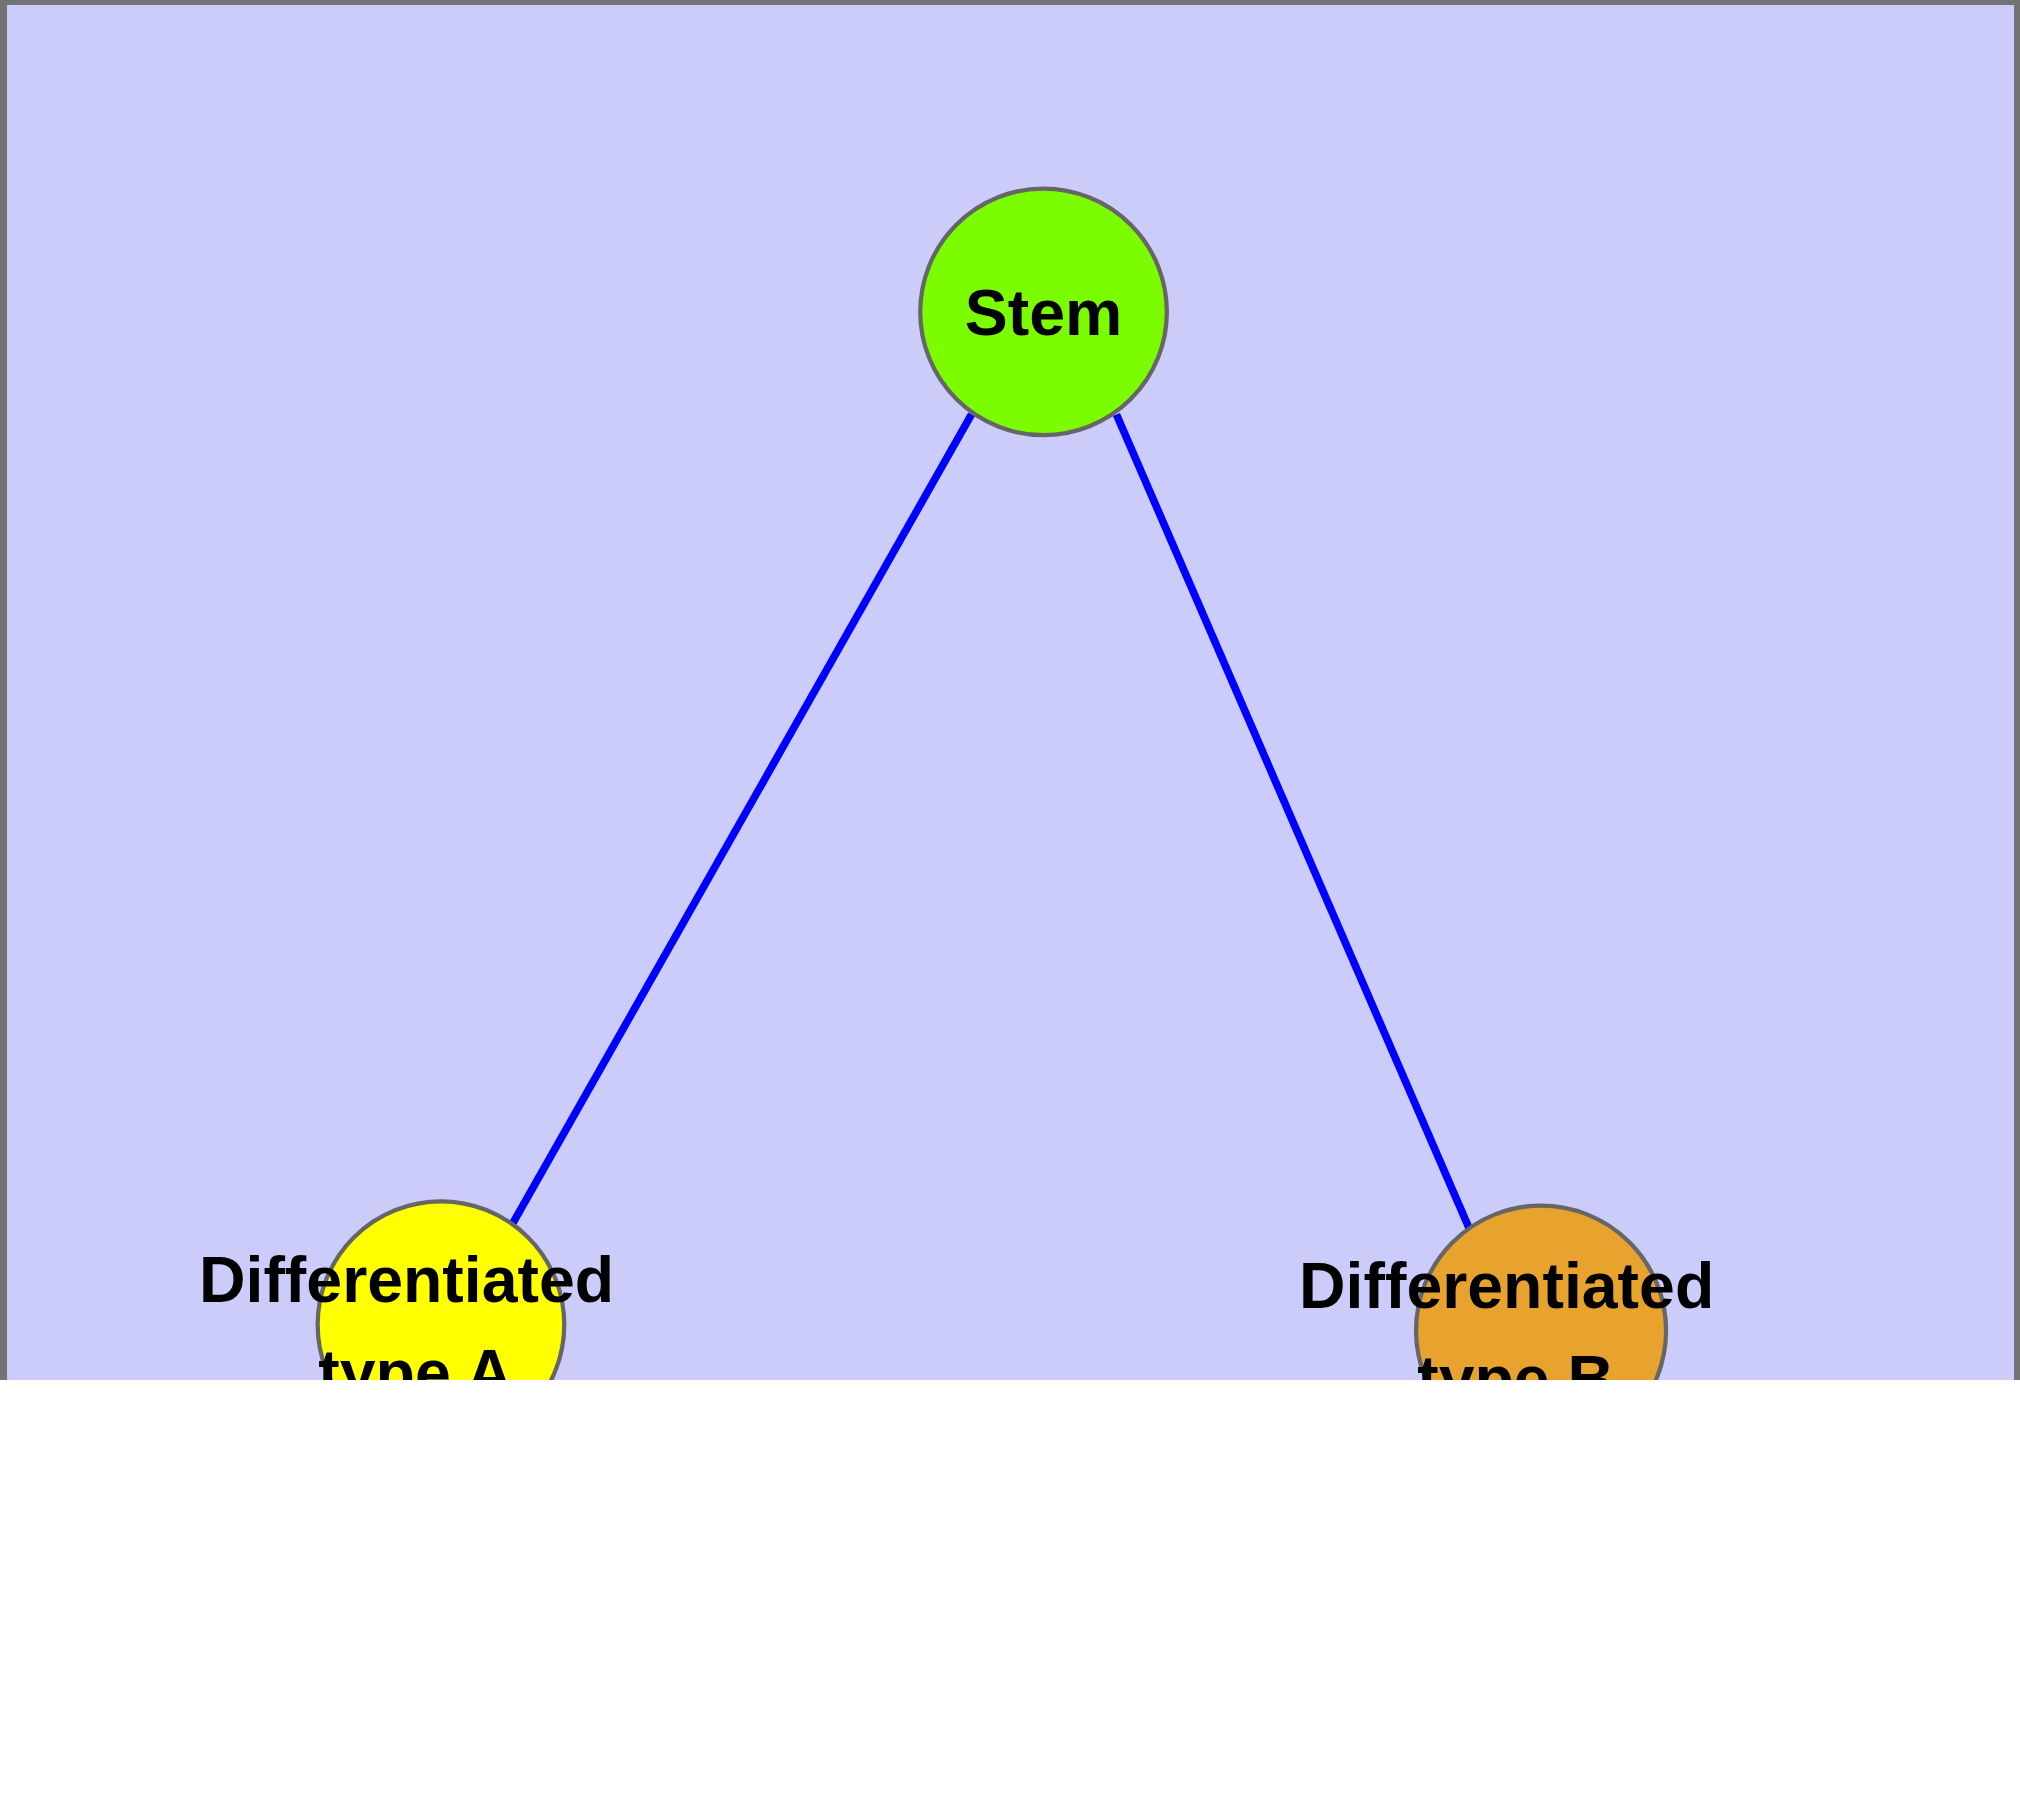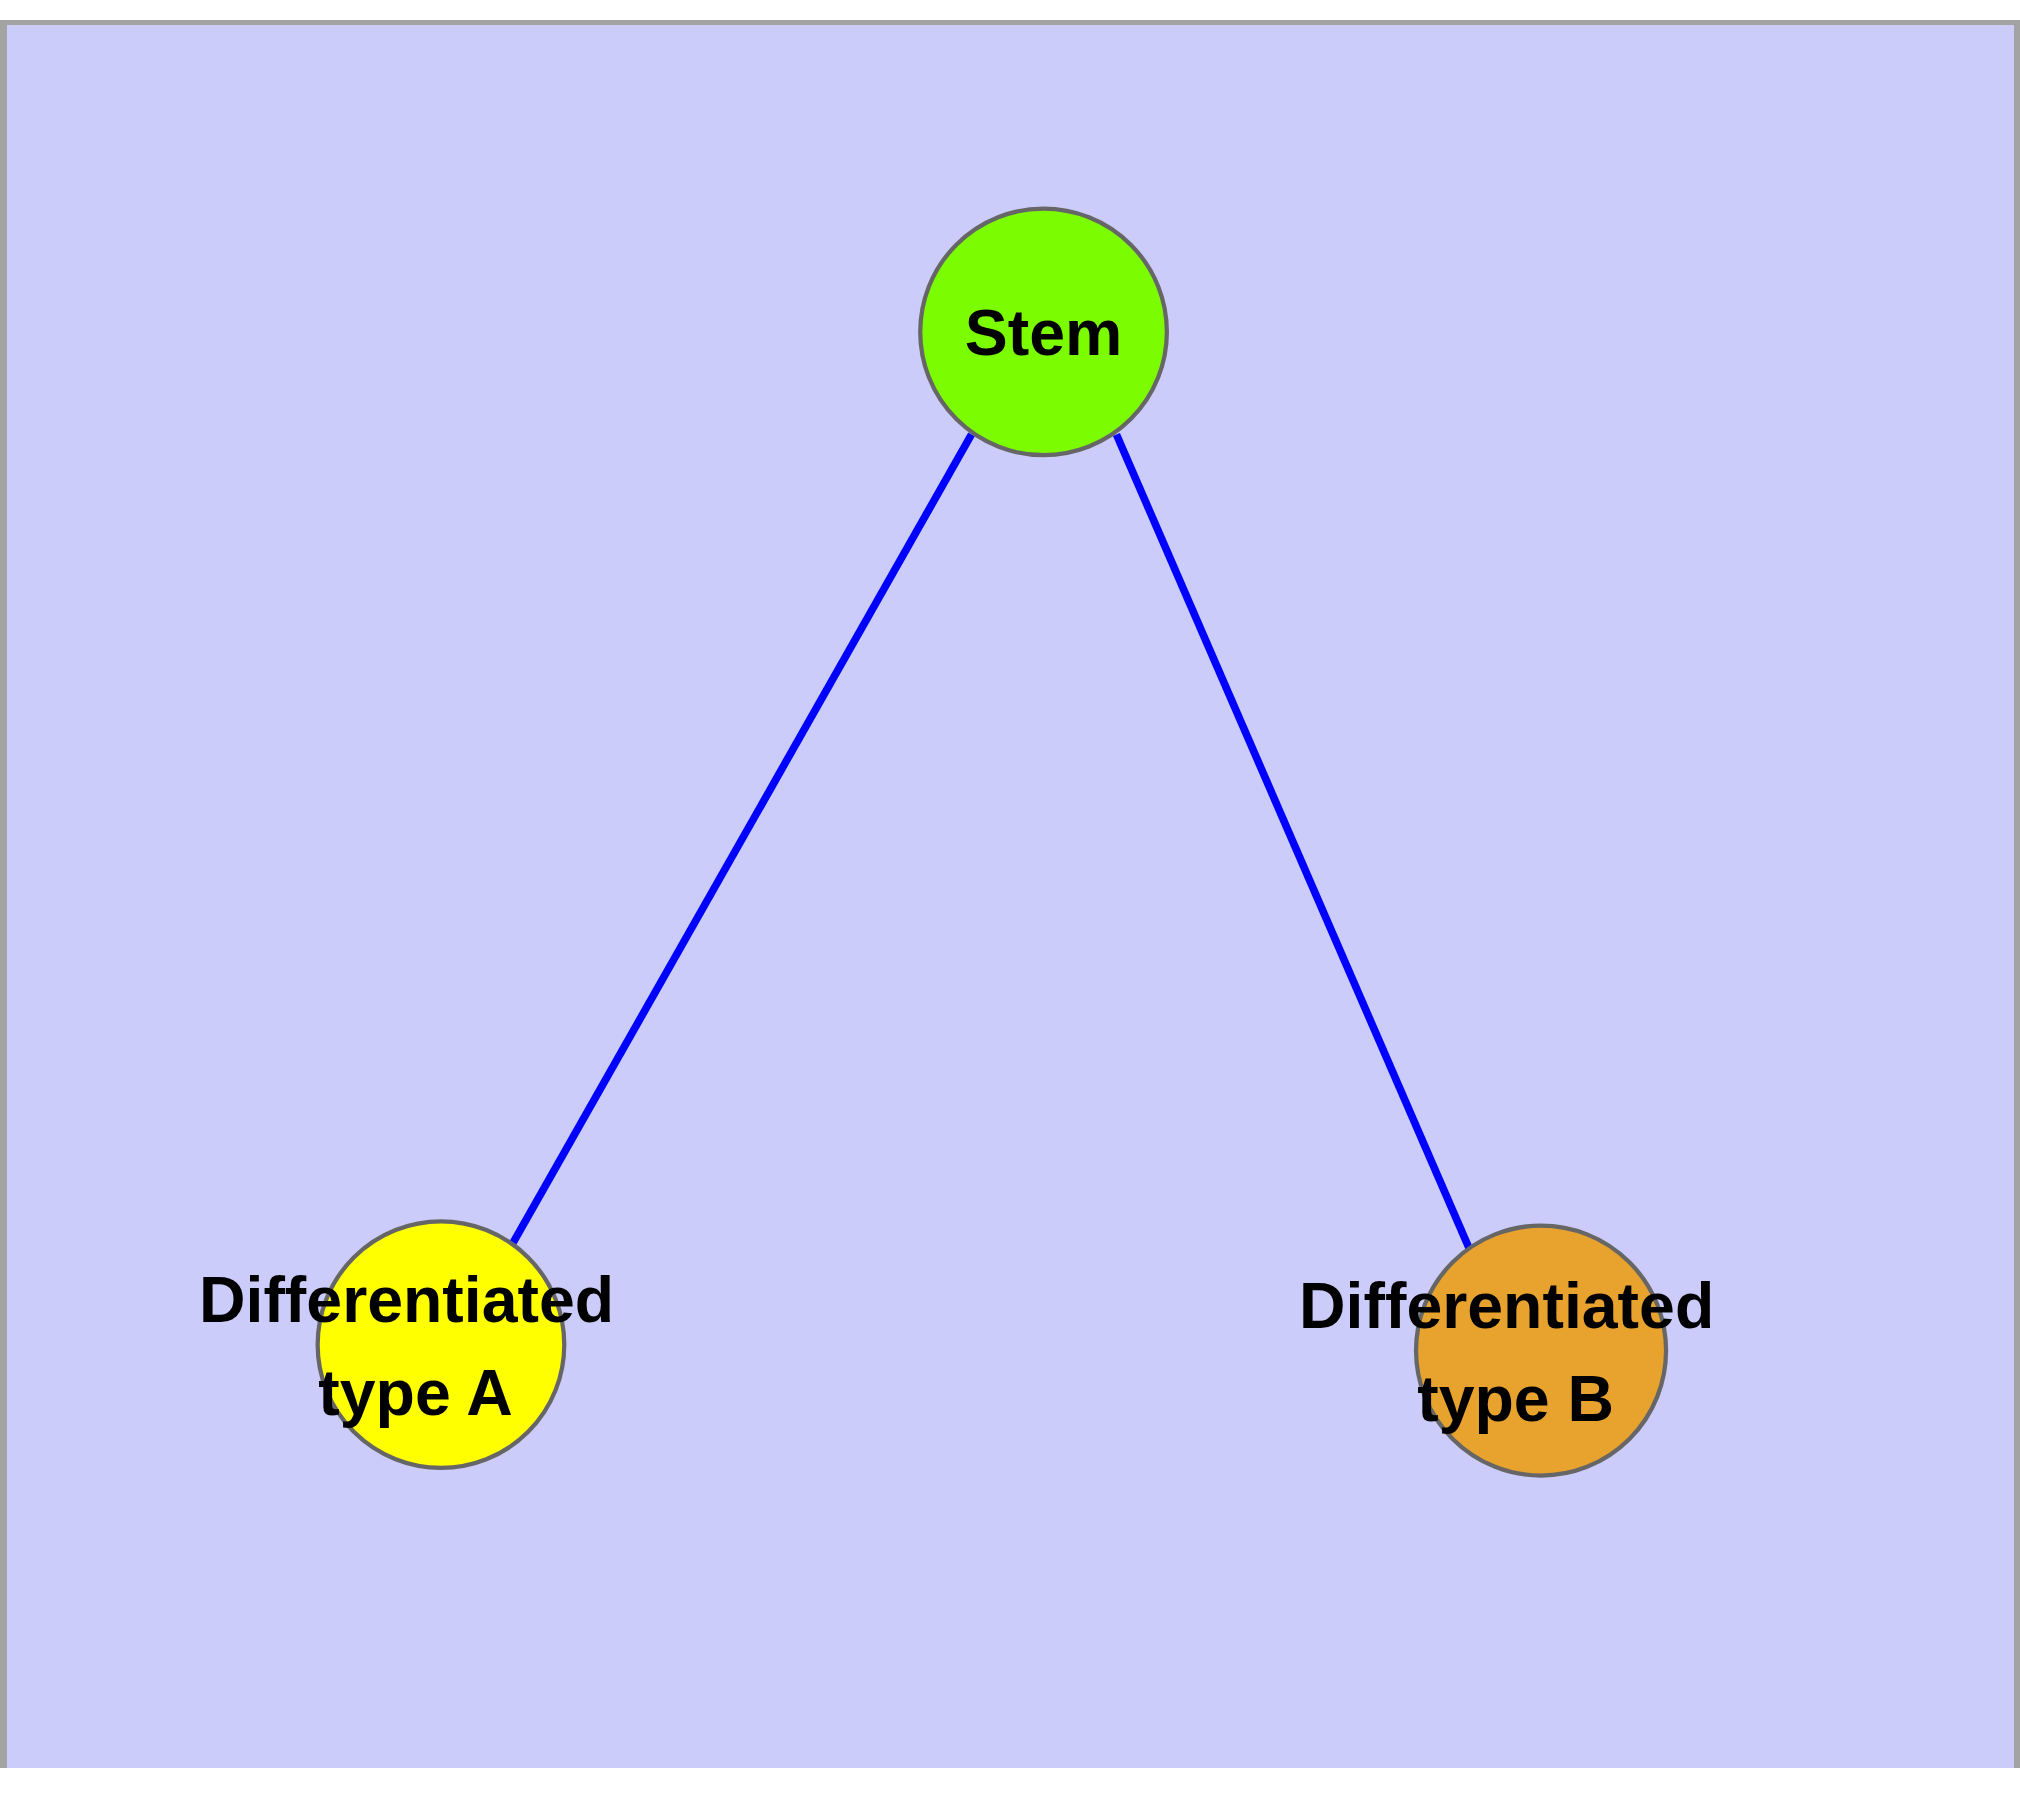--- a/index.html
+++ b/index.html
@@ -3,24 +3,23 @@
 <meta charset="utf-8">
 <style>
   html, body {
     margin: 0;
     padding: 0;
     background: #ffffff;
   }
   #stage {
     position: relative;
     width: 2021px;
-    height: 1748px;
-    background: #a3a3a3;
+    height: 1380px;
+    background: #737373;
     overflow: hidden;
-    margin-top: 20px;
   }
   #canvas {
     position: absolute;
     left: 6.8px;
     top: 5.1px;
     width: 2007px;
     height: 1800px;
     background: #ccccfa;
   }
   #graph-svg {

